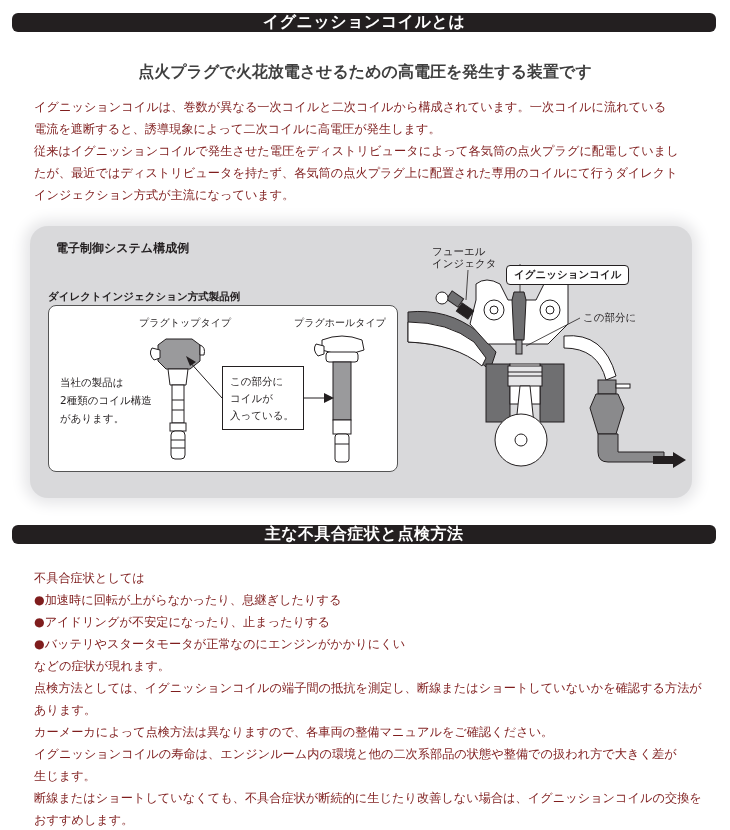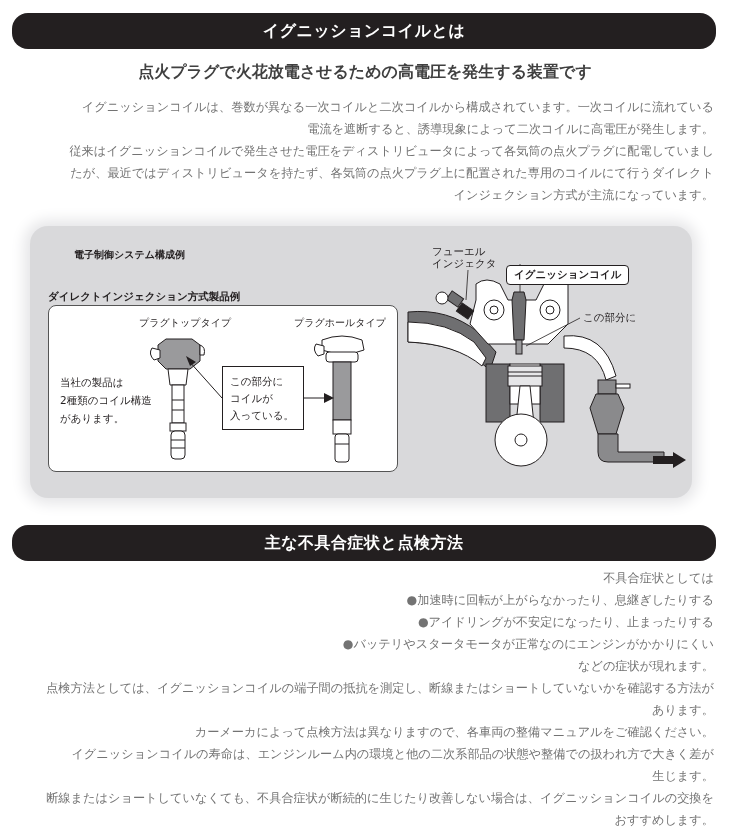--- a/index.html
+++ b/index.html
@@ -1,48 +1,48 @@
 <!DOCTYPE html>
 <html><head>
 <meta charset="utf-8">
 <style>
   * { box-sizing: border-box; margin: 0; padding: 0; }
   html, body { width: 730px; height: 830px; background: #ffffff; overflow: hidden; }
   body { font-family: "DejaVu Sans", "Liberation Sans", sans-serif; color: #231f20; position: relative; }
 
   .section-header {
-    position: absolute; left: 12px; width: 704px; height: 36px;
-    background: #231f20; border-radius: 16px;
+    position: absolute; left: 12px; width: 704px; height: 19px;
+    background: #231f20; border-radius: 6px;
     color: #ffffff; font-weight: bold; font-size: 16px;
     display: flex; align-items: center; justify-content: center;
     letter-spacing: 0.5px;
   }
   #hdr1 { top: 13px; }
   #hdr2 { top: 525px; }
 
   .subtitle {
     position: absolute; top: 62px; left: 0; width: 730px; text-align: center;
     font-size: 16px; font-weight: bold; color: #404040;
   }
 
   .para {
     position: absolute; left: 34px; width: 680px;
-    font-size: 12.2px; line-height: 22px; color: #737373; text-align: right;
+    font-size: 12.2px; line-height: 22px; color: #7f1d1d;
   }
   #intro { top: 96px; }
   .para p { white-space: nowrap; }
 
   
   .panel {
     position: absolute; left: 30px; top: 226px; width: 662px; height: 272px;
     background: #d9d9db; border-radius: 18px;
     box-shadow: 0 0 14px 6px #e6e6e8;
   }
   .panel-title {
-    position: absolute; left: 56px; top: 248px; font-size: 10px; font-weight: bold; color: #231f20; margin-left: 18px;
+    position: absolute; left: 56px; top: 240px; font-size: 12px; font-weight: bold; color: #231f20;
   }
   .sub-title {
     position: absolute; left: 48px; top: 290px; font-size: 10.5px; font-weight: bold; color: #231f20;
   }
   .product-box {
     position: absolute; left: 48px; top: 305px; width: 350px; height: 167px;
     background: #ffffff; border: 1px solid #555; border-radius: 8px;
   }
   .lbl { position: absolute; font-size: 10px; color: #231f20; white-space: nowrap; }
   .lbl-plugtop { left: 139px; top: 316px; }

